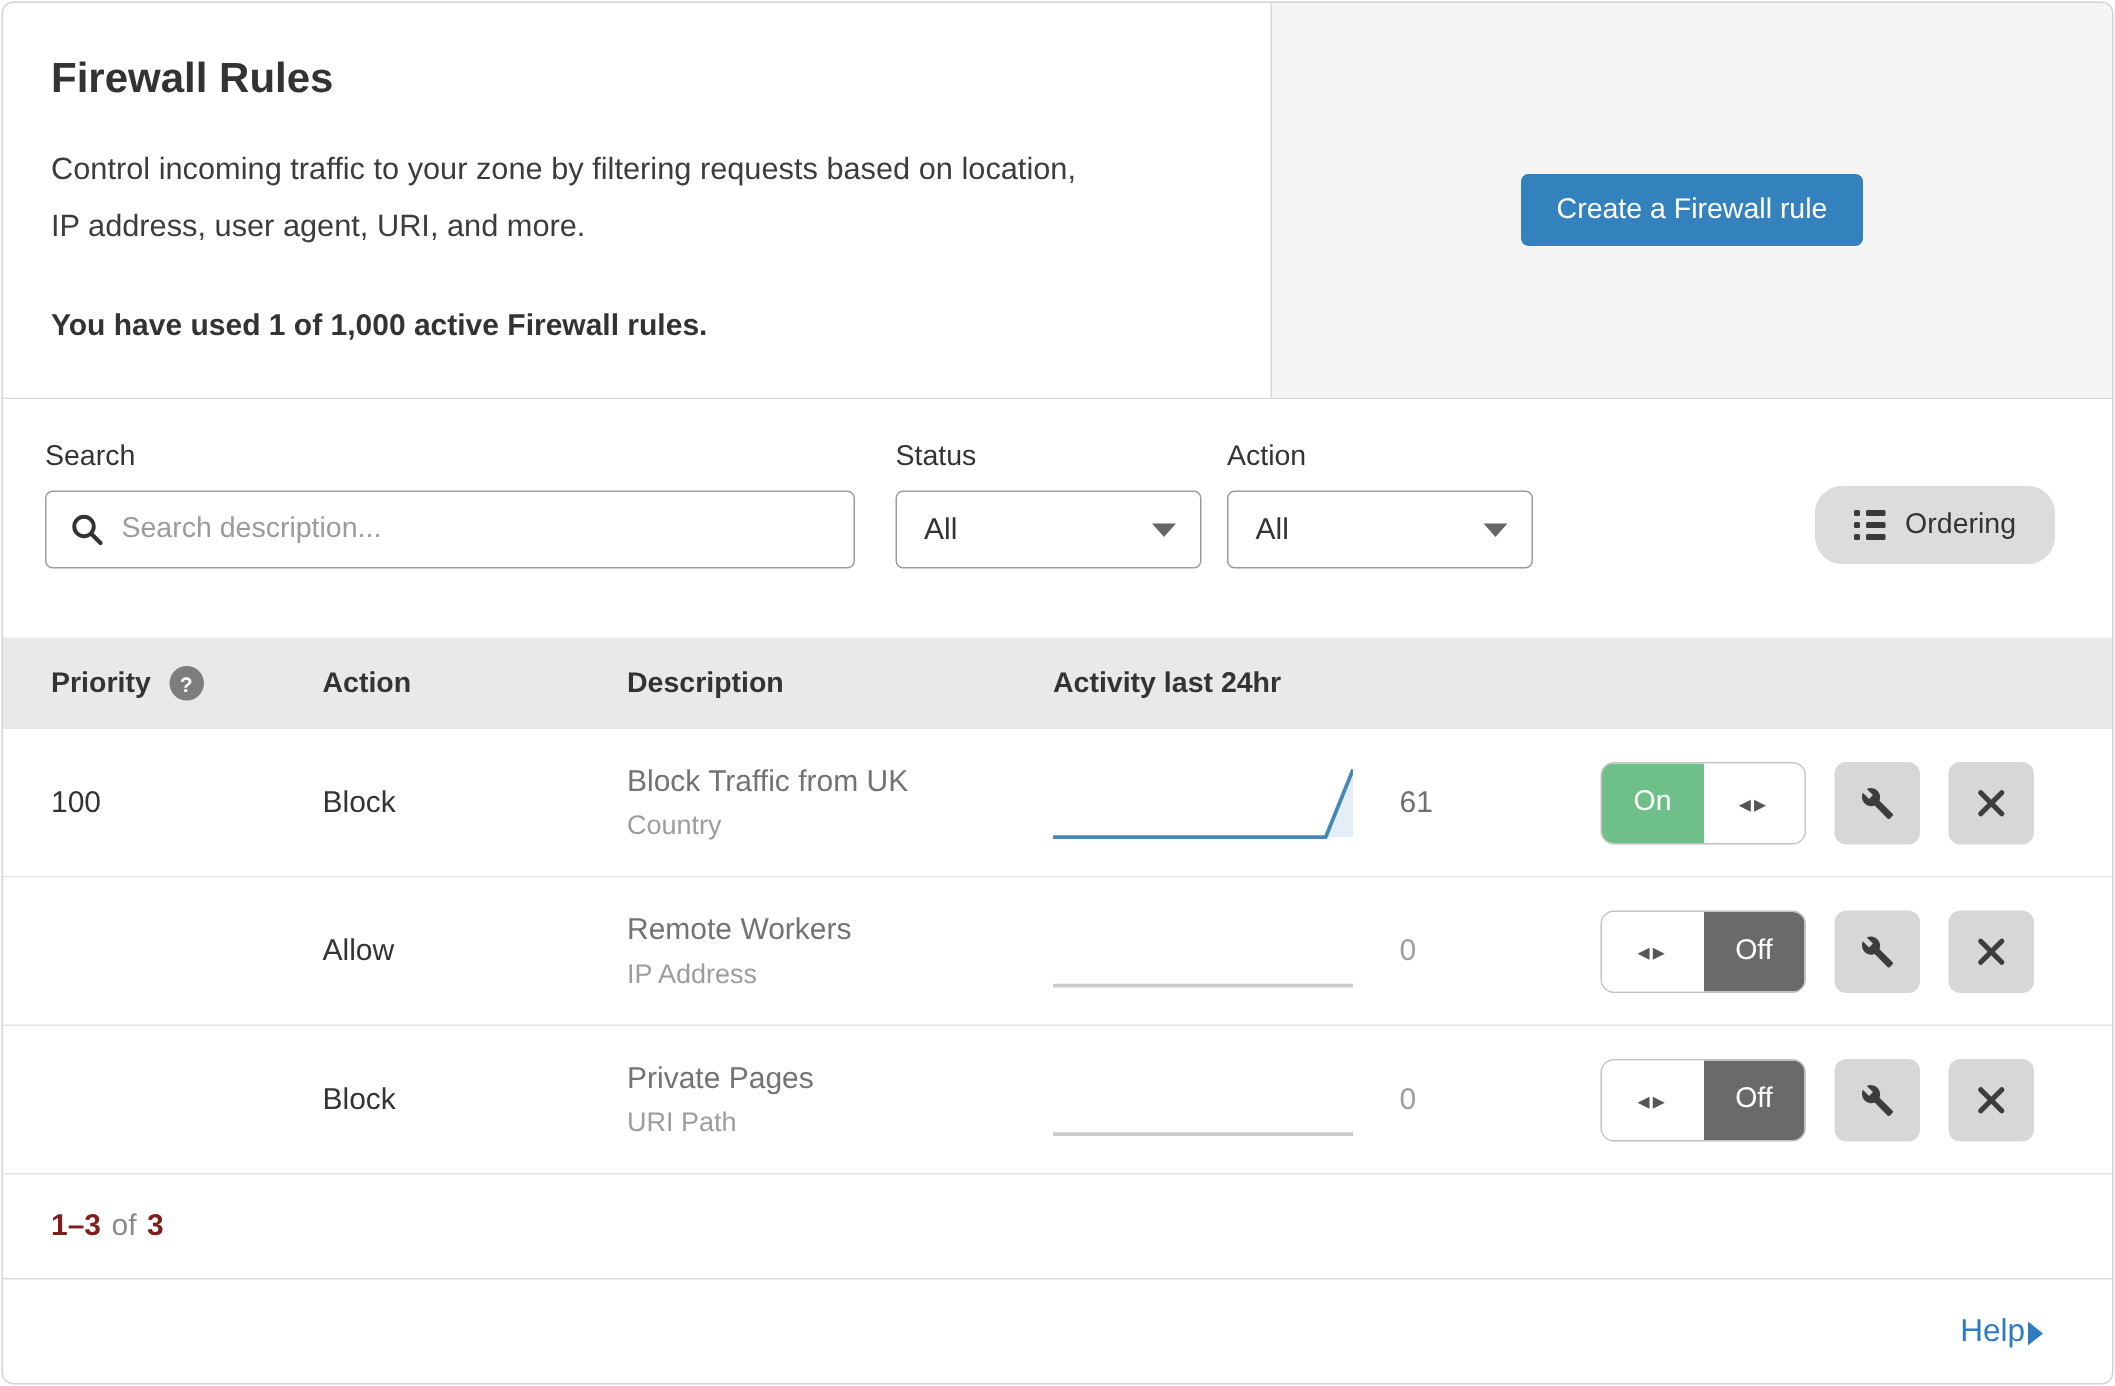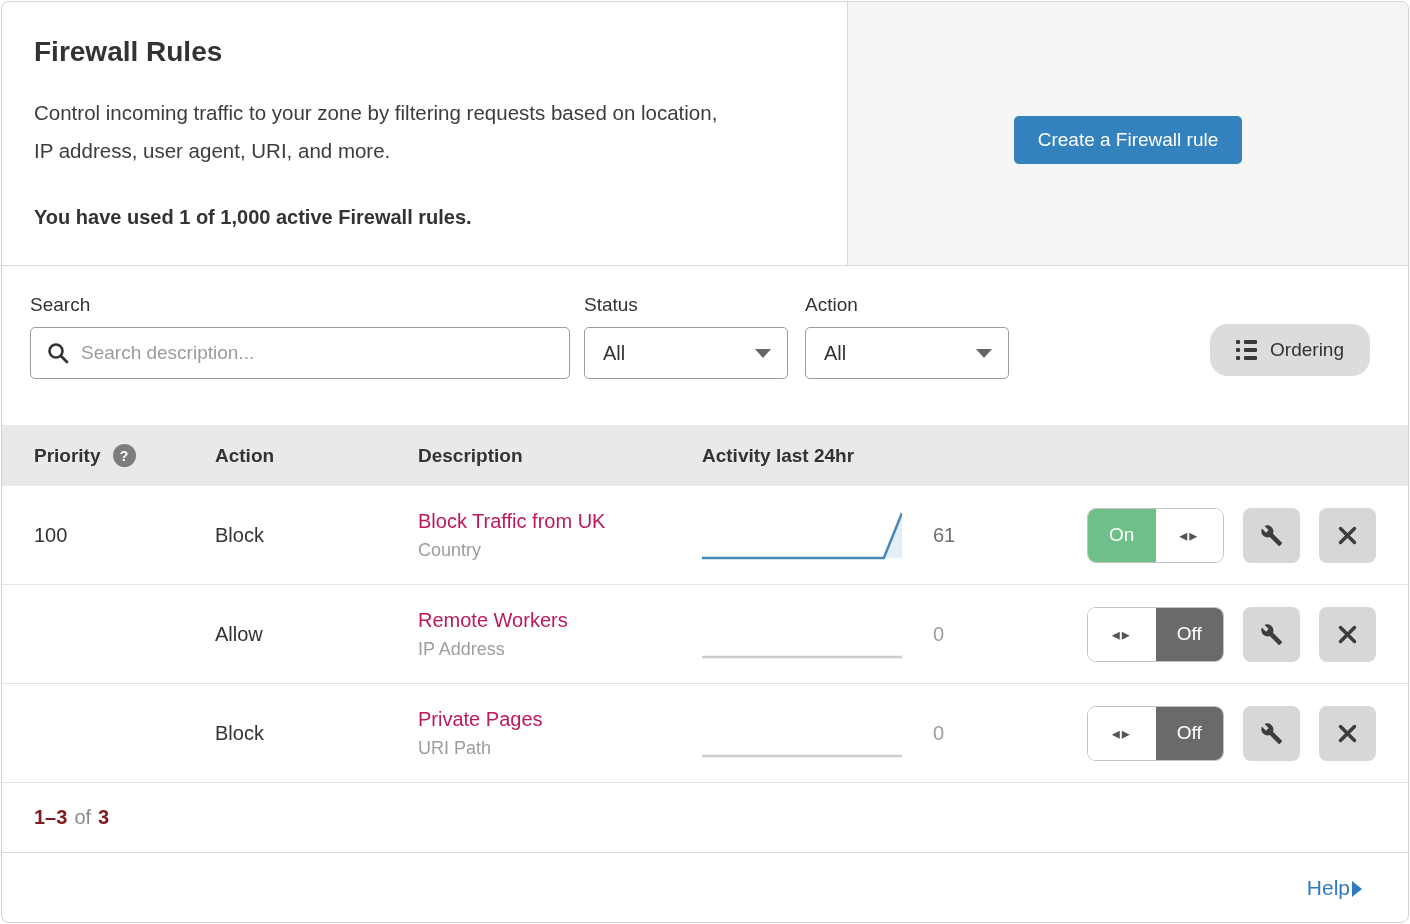--- a/index.html
+++ b/index.html
@@ -46,50 +46,50 @@
   .search-input::placeholder { color:#9b9b9b; }
   .select {
     width:204px; height:52px; border:1px solid #9c9c9c; border-radius:5px;
     display:flex; align-items:center; justify-content:space-between;
     padding:0 16px 0 18px; font-size:20px; color:#333; cursor:pointer; background:#fff;
   }
   .caret {
     width:0; height:0; border-left:8px solid transparent;
     border-right:8px solid transparent; border-top:9px solid #666;
   }
-  .f-status { margin-left:14px; }
+  .f-status { margin-left:27px; }
   .f-action { margin-left:17px; }
   .spacer { flex:1; }
   .btn-ordering {
     margin-top:30px; height:52px; padding:0 26px;
     background:#dcdcdc; border:none; border-radius:18px; cursor:pointer;
     display:flex; align-items:center; gap:13px;
     font-family:inherit; font-size:19px; color:#333;
   }
   .olist { display:flex; flex-direction:column; gap:4px; }
   .olist .orow { display:flex; align-items:center; gap:4px; }
   .olist .dot { width:4px; height:4px; background:#3a3a3a; border-radius:1px; }
   .olist .bar { width:13px; height:3.5px; background:#3a3a3a; border-radius:1px; }
 
   
   .tgrid {
     display:grid;
     grid-template-columns:181px 203px 284px 215px 90px 1fr;
-    padding:0 32px 0 32px; align-items:center;
+    padding:0 52px 0 32px; align-items:center;
   }
   .thead { height:61px; background:#e9e9e9; font-weight:bold; font-size:19px; color:#333; }
   .th-priority { display:flex; align-items:center; gap:12px; }
   .qicon {
     width:23px; height:23px; border-radius:50%; background:#7d7d7d;
     color:#fff; font-size:14px; font-weight:bold;
     display:inline-flex; align-items:center; justify-content:center; cursor:pointer;
   }
   .trow { height:99px; border-bottom:1px solid #e4e4e4; background:#fff; }
   .cell-priority, .cell-action { font-size:20px; color:#333; }
-  .cell-desc .d-title { font-size:20px; color:#be185d; }
+  .cell-desc .d-title { font-size:20px; color:#737373; }
   .cell-desc .d-sub { font-size:18px; color:#9d9d9d; margin-top:7px; }
   .cell-spark svg { display:block; }
   .cell-count { font-size:20px; padding-left:16px; }
   .count-active { color:#6f6f6f; }
   .count-zero { color:#9d9d9d; }
   .cell-actions { display:flex; justify-content:flex-end; align-items:center; gap:19px; }
 
   
   .toggle {
     display:flex; width:137px; height:55px;

